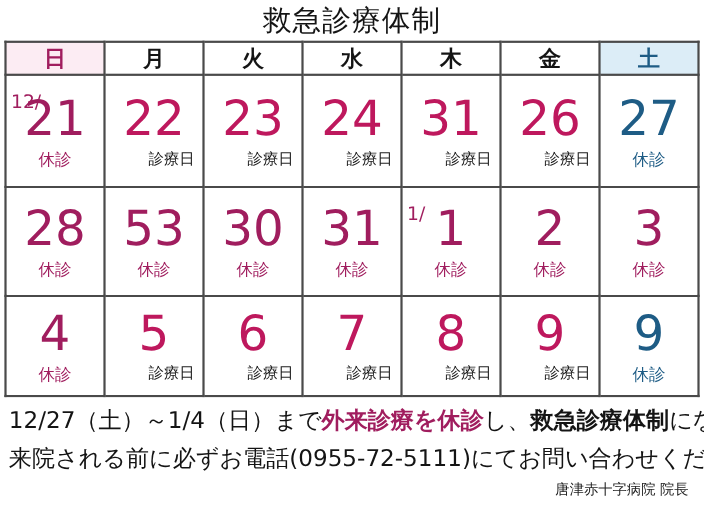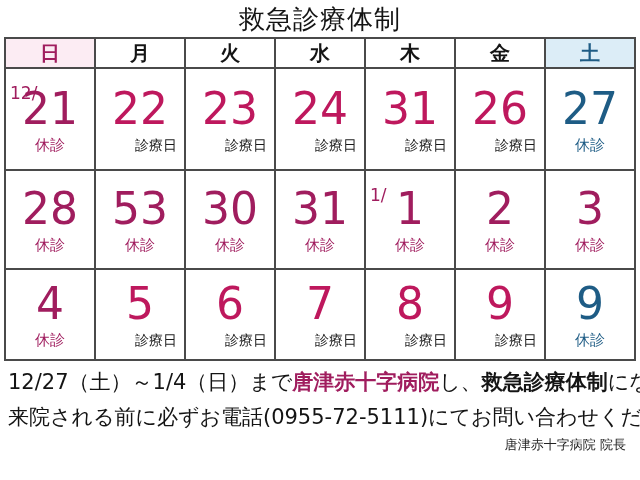--- a/index.html
+++ b/index.html
@@ -201,18 +201,18 @@
       </td>
       <td class="c-closed-blue">
         <div class="num">9</div>
         <div class="status">休診</div>
       </td>
     </tr>
   </tbody>
 </table>
 
 <div class="notice">
-  <span>12/27（土）～1/4（日）まで</span><span class="em-mag">唐津赤十字病院</span><span>し、</span><span class="em-bold">救急診療体制</span><span>になります。</span>
+  <span>12/27（土）～1/4（日）まで</span><span class="em-mag">外来診療を休診</span><span>し、</span><span class="em-bold">救急診療体制</span><span>になります。</span>
 </div>
 
 <div class="notice">来院される前に必ずお電話(0955-72-5111)にてお問い合わせください。</div>
 
 <div class="sig">唐津赤十字病院 院長</div>
 
 </body></html>

